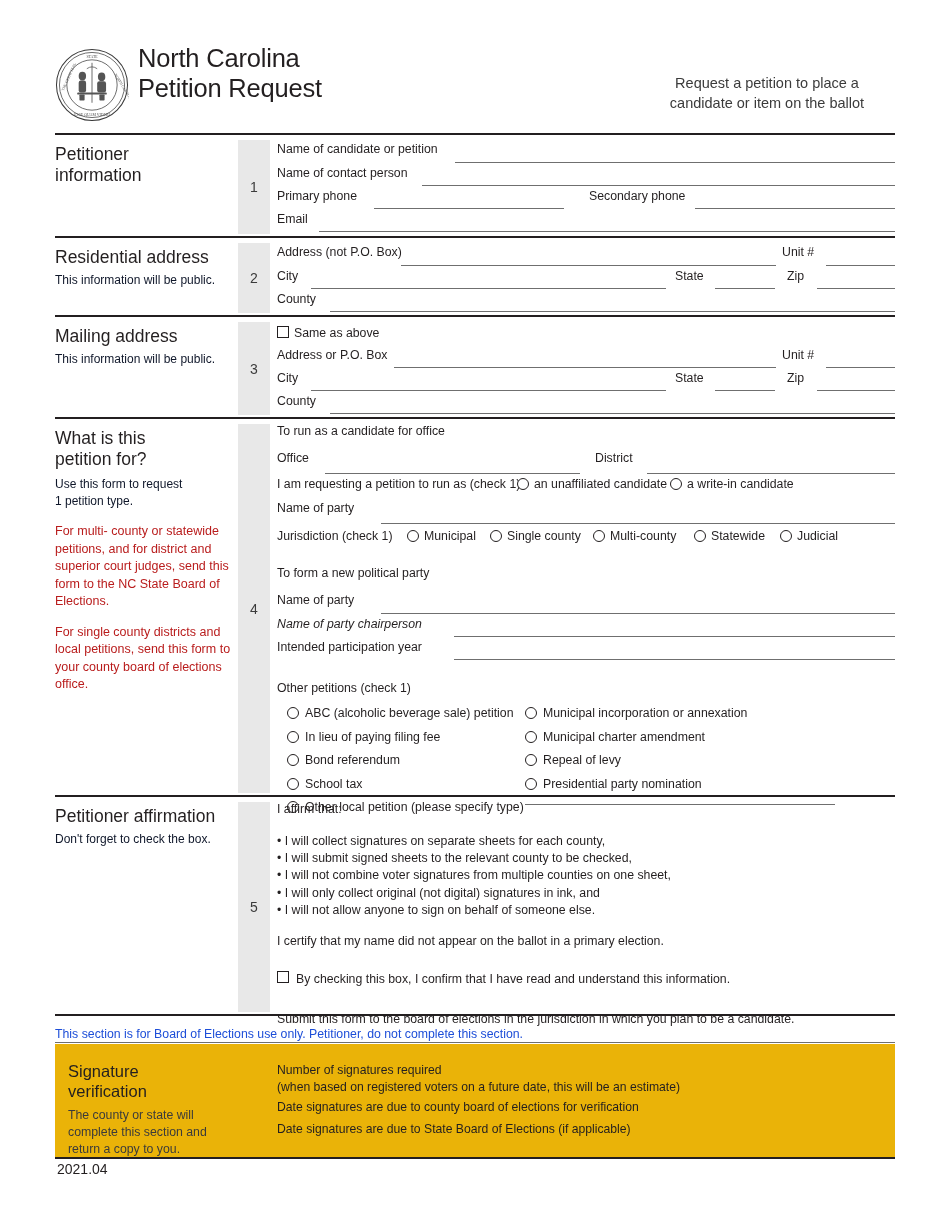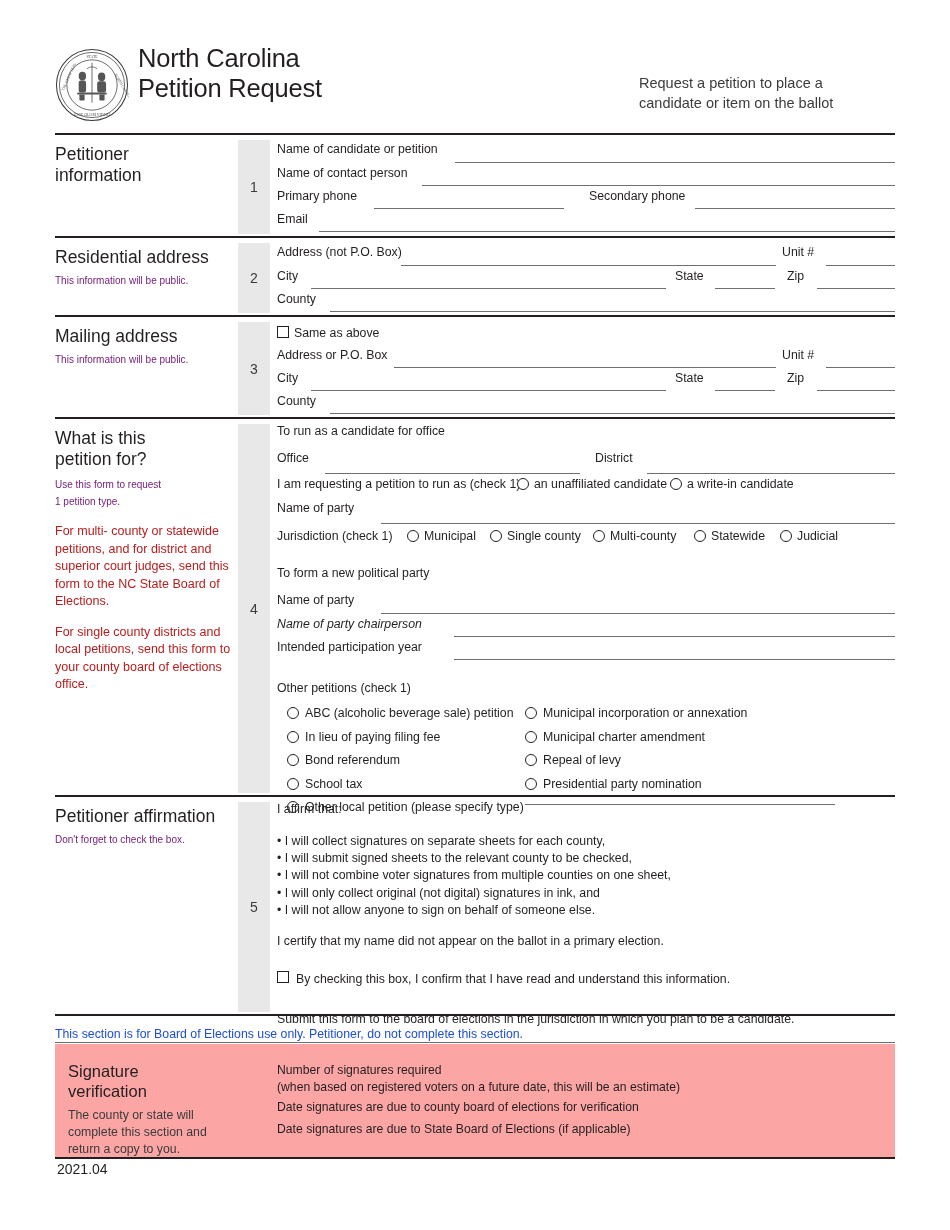--- a/index.html
+++ b/index.html
@@ -14,39 +14,39 @@
   }
   .page { position:absolute; inset:0; }
 
   
   .header { position:absolute; left:55px; top:45px; width:840px; height:88px; }
   .seal { position:absolute; left:0; top:3px; width:74px; height:74px; }
   .title-block { position:absolute; left:83px; top:-2px; }
   .title-line { font-size:25.5px; line-height:30px; letter-spacing:-0.2px; color:#231f20; }
   .header-note {
     position:absolute; right:0; top:28px; width:256px;
-    text-align:left; font-size:14.5px; line-height:20px; color:#3b3b3b;
+    text-align:center; font-size:14.5px; line-height:20px; color:#3b3b3b;
   }
 
   
   .hr-thick { position:absolute; left:55px; width:840px; height:2px; background:#231f20; }
   .hr-thin  { position:absolute; left:55px; width:840px; height:1px; background:#6f6f6f; }
 
   
   .sec { position:absolute; left:55px; width:840px; }
   .sec-left { position:absolute; left:0; top:4px; width:180px; }
   .sec-badge {
     position:absolute; left:183px; width:32px; background:#e8e8e8;
     font-size:14px; color:#3b3b3b; text-align:center;
   }
   .sec-badge span { position:absolute; left:0; right:0; top:50%; transform:translateY(-50%); }
   .sec-body { position:absolute; left:222px; top:0; right:0; }
 
   .sec-head { font-size:17.5px; line-height:21px; color:#231f20; }
-  .sec-sub  { font-size:10px; line-height:17px; color:#701a75; margin-top:4px; }
+  .sec-sub  { font-size:12px; line-height:17px; color:#0f172a; margin-top:4px; }
   .sec-para { font-size:12.5px; line-height:17.5px; color:#b91c1c; margin-top:13px; }
 
   
   .row { position:relative; height:22px; }
   .lbl { position:absolute; top:2px; font-size:12.3px; line-height:14px; color:#231f20; white-space:nowrap; }
   .ln  { position:absolute; bottom:1px; height:1px; background:#6f6f6f; }
 
   
   .cbox {
     position:absolute; width:12px; height:12px;
@@ -67,21 +67,21 @@
   .subhead { font-size:12.3px; line-height:15px; color:#231f20; }
 
   
   .affirm-list { font-size:12.3px; line-height:17.2px; color:#231f20; }
   .affirm-list div { white-space:nowrap; }
 
   
   .boe-note { position:absolute; left:55px; top:1027px; font-size:12.3px; color:#1d4ed8; }
   .boe-box {
     position:absolute; left:55px; top:1044px; width:840px; height:113px;
-    background:#fca5a5;
+    background:#eab308;
   }
   .boe-left { position:absolute; left:13px; top:17px; width:175px; }
   .boe-head { font-size:16.5px; line-height:20px; color:#231f20; }
   .boe-sub  { font-size:12.3px; line-height:17px; color:#3b3b3b; margin-top:6px; }
   .boe-body { position:absolute; left:222px; top:18px; right:14px; }
   .boe-row  { position:relative; }
   .boe-lbl  { font-size:12.2px; line-height:16.5px; color:#231f20; }
   .boe-ln   { position:absolute; height:1px; background:#6f6f6f; left:616px; right:14px; }
 
   .version { position:absolute; left:57px; top:1161px; font-size:14px; color:#231f20; }

